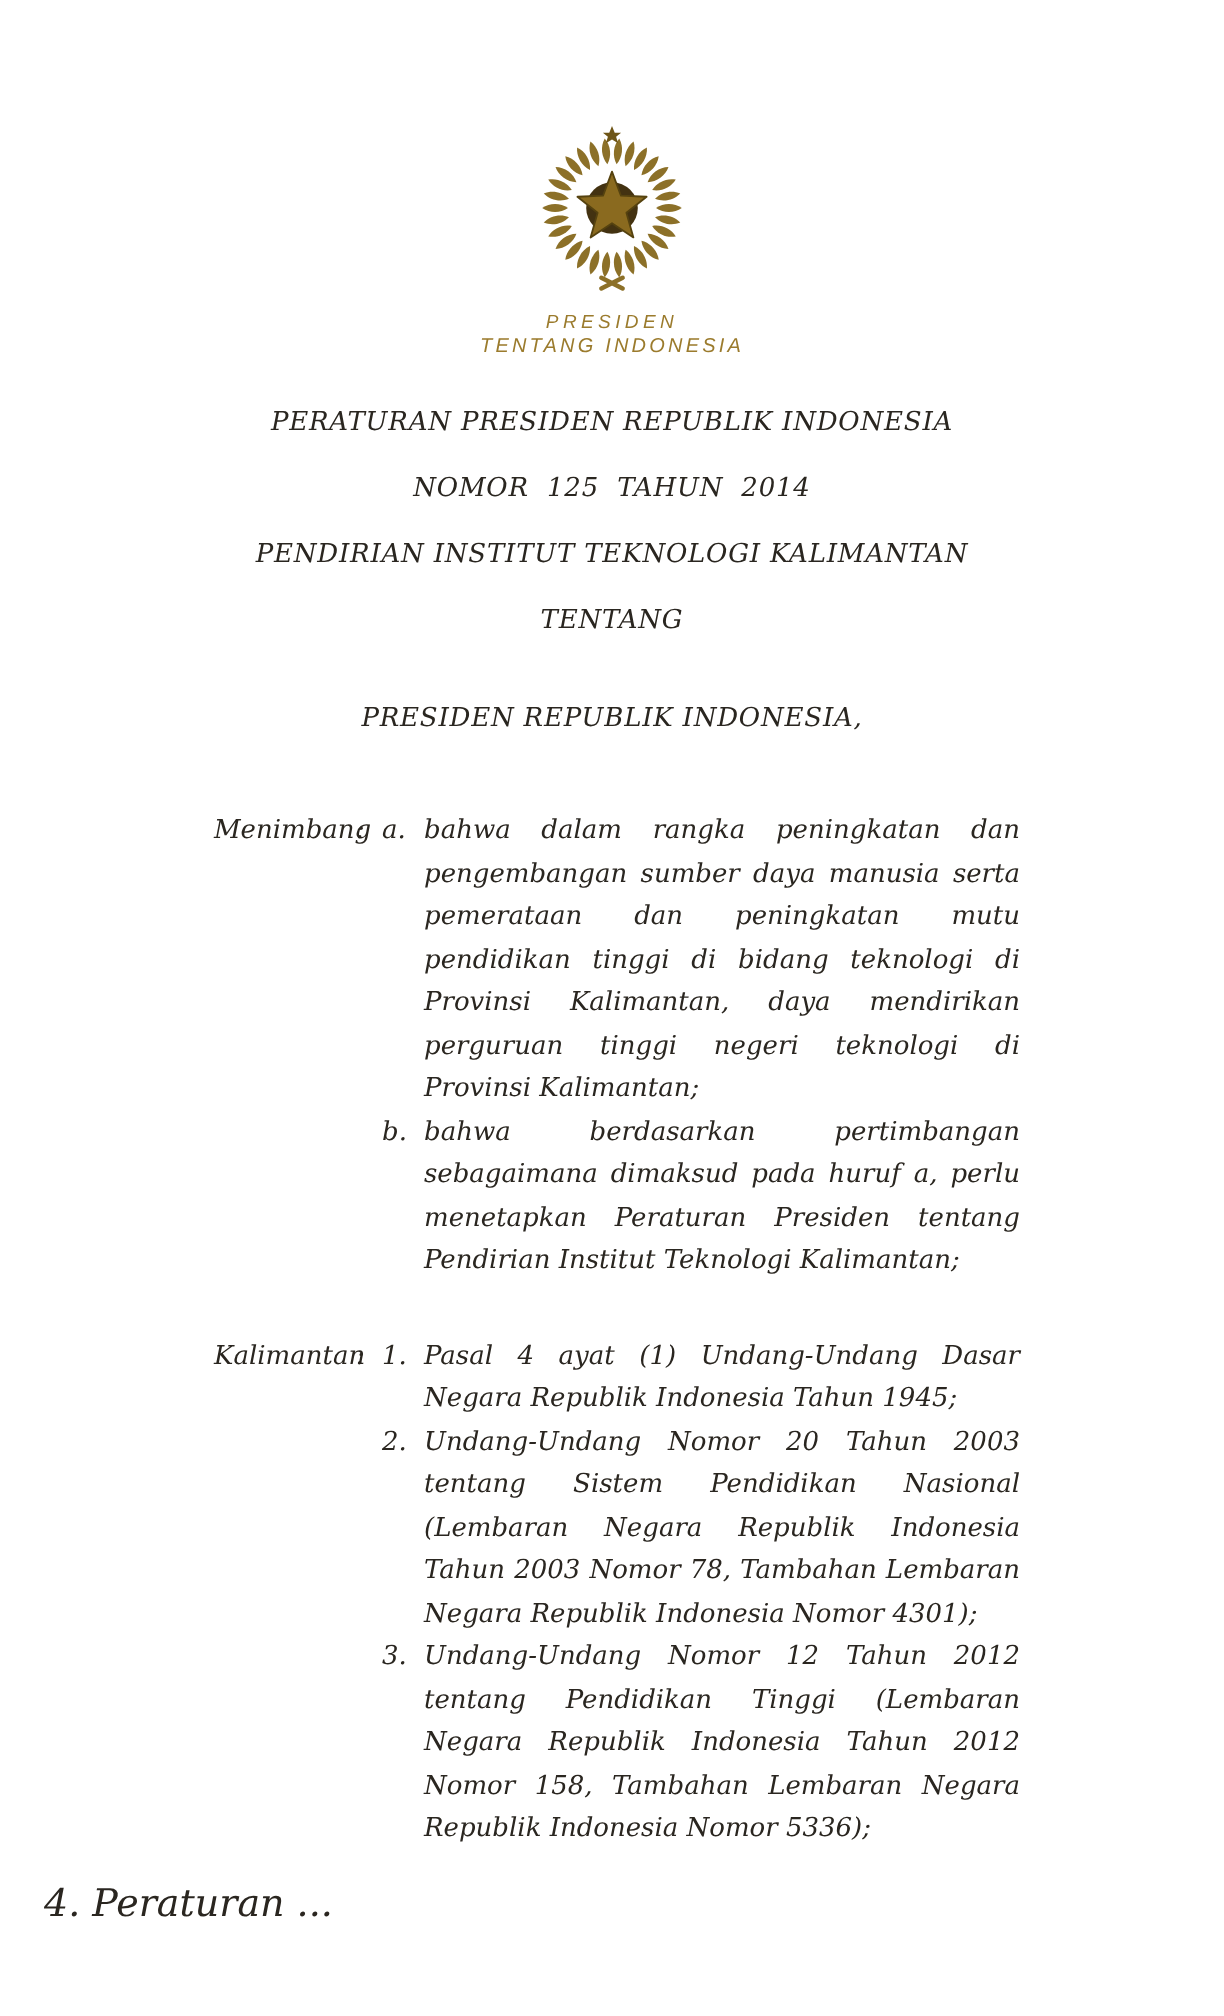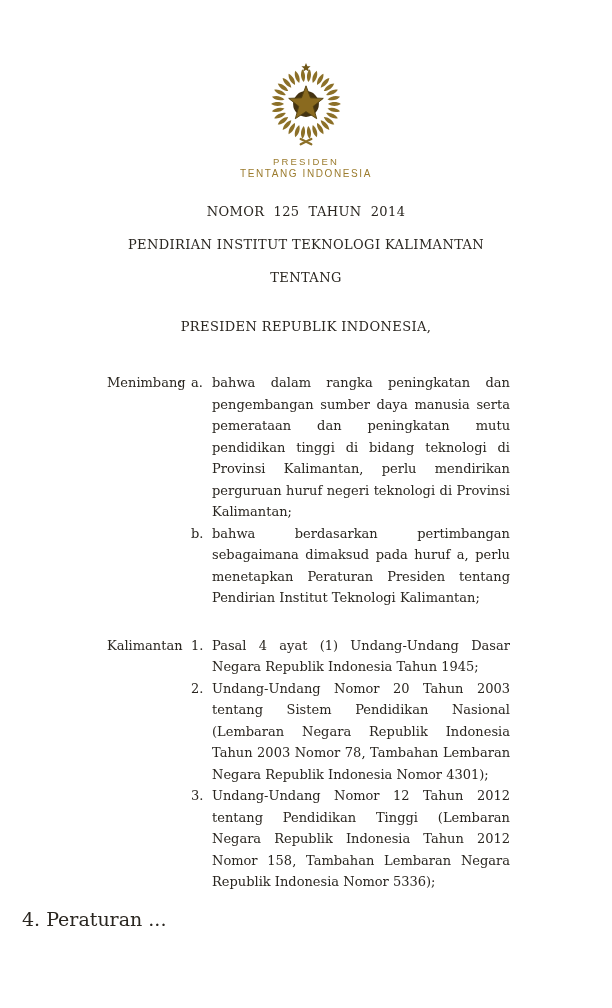--- a/index.html
+++ b/index.html
@@ -5,20 +5,21 @@
   html, body { margin: 0; padding: 0; background: #ffffff; }
   .page {
     position: relative;
     width: 568px;
     height: 1008px;
     margin: 0 auto;
     background: #ffffff;
     color: #2a2620;
     font-family: "DejaVu Serif", "Liberation Serif", serif;
     overflow: hidden;
+    font-style: italic;
   }
   .emblem-block {
     padding-top: 60px;
     text-align: center;
   }
   .seal-label {
     margin-top: 4px;
     font-family: "Liberation Sans", sans-serif;
     color: #9b7b2d;
     line-height: 1.25;
@@ -97,35 +98,36 @@
       <path d="M0,-24 L5.9,-8.1 L22.8,-7.4 L9.5,3.1 L14.1,19.4 L0,10 L-14.1,19.4 L-9.5,3.1 L-22.8,-7.4 L-5.9,-8.1 Z" fill="#8a6a1f" stroke="#55420f" stroke-width="1.2" stroke-linejoin="round"></path>
       <path d="M-7,46 L7,53 M7,46 L-7,53" stroke="#8c7028" stroke-width="3" stroke-linecap="round"></path>
     </svg>
     <div class="seal-label">
       <div class="l1">PRESIDEN</div>
       <div class="l2">TENTANG INDONESIA</div>
     </div>
   </div>
 
   <div class="heading" style="margin-top:24px;">
+    <div class="h-line">PERATURAN PRESIDEN REPUBLIK INDONESIA</div>
     <div class="h-line nomor">NOMOR  125  TAHUN  2014</div>
     <div class="h-line">PENDIRIAN INSTITUT TEKNOLOGI KALIMANTAN</div>
     <div class="h-line">TENTANG</div>
     <div class="h-line presiden">PRESIDEN REPUBLIK INDONESIA,</div>
   </div>
 
   <div class="body-area">
 
     <div class="section">
       <div class="sec-label">Menimbang</div>
       <div class="sec-colon">:</div>
       <div class="sec-items">
         <div class="item">
           <span class="marker">a.</span>
-          <span class="itext">bahwa dalam rangka peningkatan dan pengembangan sumber daya manusia serta pemerataan dan peningkatan mutu pendidikan tinggi di bidang teknologi di Provinsi Kalimantan, perlu mendirikan perguruan huruf negeri teknologi di Provinsi Kalimantan;</span>
+          <span class="itext">bahwa dalam rangka peningkatan dan pengembangan sumber daya manusia serta pemerataan dan peningkatan mutu pendidikan tinggi di bidang teknologi di Provinsi Kalimantan, daya mendirikan perguruan tinggi negeri teknologi di Provinsi Kalimantan;</span>
         </div>
         <div class="item">
           <span class="marker">b.</span>
           <span class="itext">bahwa berdasarkan pertimbangan sebagaimana dimaksud pada huruf a, perlu menetapkan Peraturan Presiden tentang Pendirian Institut Teknologi Kalimantan;</span>
         </div>
       </div>
     </div>
 
     <div class="section second">
       <div class="sec-label">Kalimantan</div>

